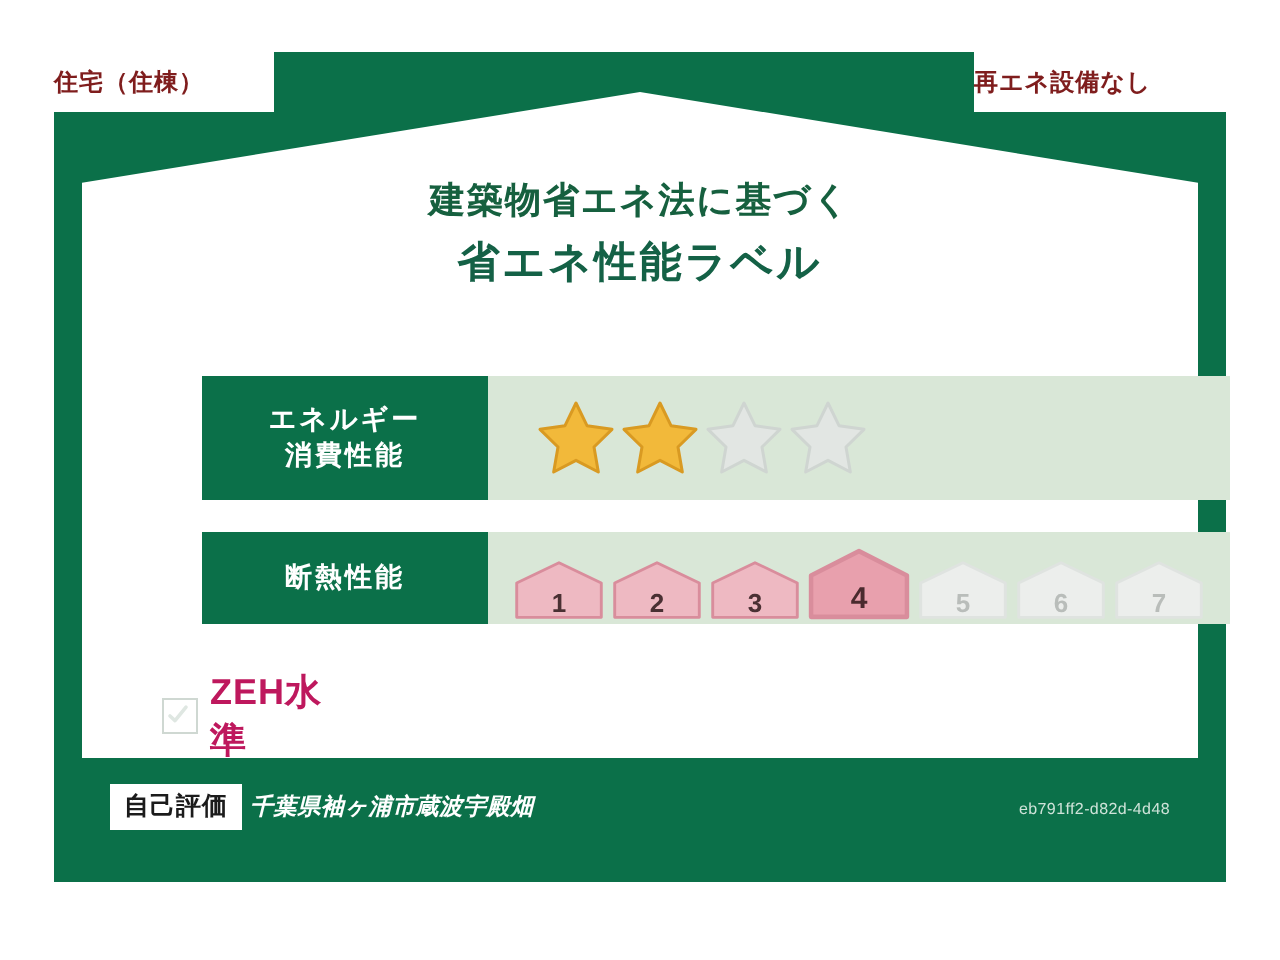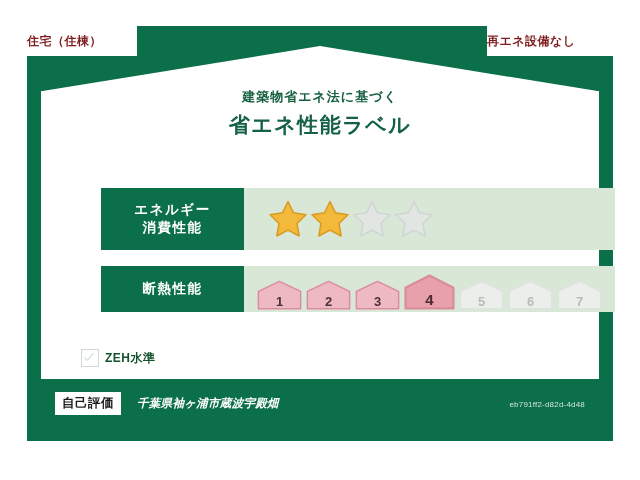--- a/index.html
+++ b/index.html
@@ -43,21 +43,21 @@
   }
   #tag-left{left:0px;width:110px;}
   #tag-right{right:0px;width:126px;}
 
   
   #title-block{
     position:absolute;left:0;right:0;top:62px;text-align:center;
     pointer-events:none;
   }
   #title-sub{
-    font-size:13px;font-weight:bold;color:#16603f;letter-spacing:1px;
+    font-size:18px;font-weight:bold;color:#16603f;letter-spacing:1px;
     margin:0 0 5px 0;
   }
   #title-main{
     font-size:21px;font-weight:bold;color:#146146;letter-spacing:1.5px;
     margin:0;
   }
 
   
   .perf-row{
     position:absolute;left:36px;width:514px;display:flex;align-items:stretch;padding-left:38px;
@@ -106,40 +106,40 @@
   }
   #zeh-badge{
     width:112px;display:flex;align-items:center;gap:6px;padding-left:18px;
     box-sizing:border-box;
   }
   #zeh-check{
     width:16px;height:16px;border:1.4px solid #cfd8d2;background:#ffffff;
     position:relative;flex:none;
   }
   #zeh-check svg{position:absolute;left:1px;top:1px;width:12px;height:12px;}
-  #zeh-badge-text{font-size:12px;font-weight:bold;color:#14532d;letter-spacing:.5px;}
+  #zeh-badge-text{font-size:18px;font-weight:bold;color:#be185d;letter-spacing:.5px;}
 
   #zeh-text{
     flex:1;font-size:11.4px;color:#1b1b1b;line-height:1.62;padding-left:6px;
     font-weight:bold;
   }
   #zeh-text .mini-star{display:inline-block;vertical-align:-2px;width:13px;height:13px;}
   .chip5{
     display:inline-block;background:#f0ccd2;border:1px solid #d98d9c;
     padding:0 4px;font-size:10.5px;font-weight:bold;color:#5a2b33;
     border-radius:1px;line-height:13px;vertical-align:1px;margin:0 2px;
   }
 
   
   #footer{
     position:absolute;left:14px;right:14px;bottom:14px;height:48px;
     background:#0b7049;display:flex;align-items:center;
     box-sizing:border-box;padding:0 14px;
   }
-  #footer-left{display:flex;align-items:center;gap:16px;}
+  #footer-left{display:flex;align-items:center;gap:4px;}
   #self-eval{
     background:#ffffff;color:#1b1b1b;font-weight:bold;font-size:12.5px;
     padding:3px 7px;letter-spacing:.5px;white-space:nowrap;
   }
   #address{color:#ffffff;font-size:11.5px;font-weight:bold;letter-spacing:.3px;font-style:italic;}
   #footer-right{margin-left:auto;text-align:right;}
   #eval-date{color:#ffffff;font-size:12.5px;font-weight:bold;letter-spacing:.3px;}
   #eval-id{color:#cfe3d9;font-size:8px;letter-spacing:.2px;margin-top:2px;}
 </style>
 </head>

